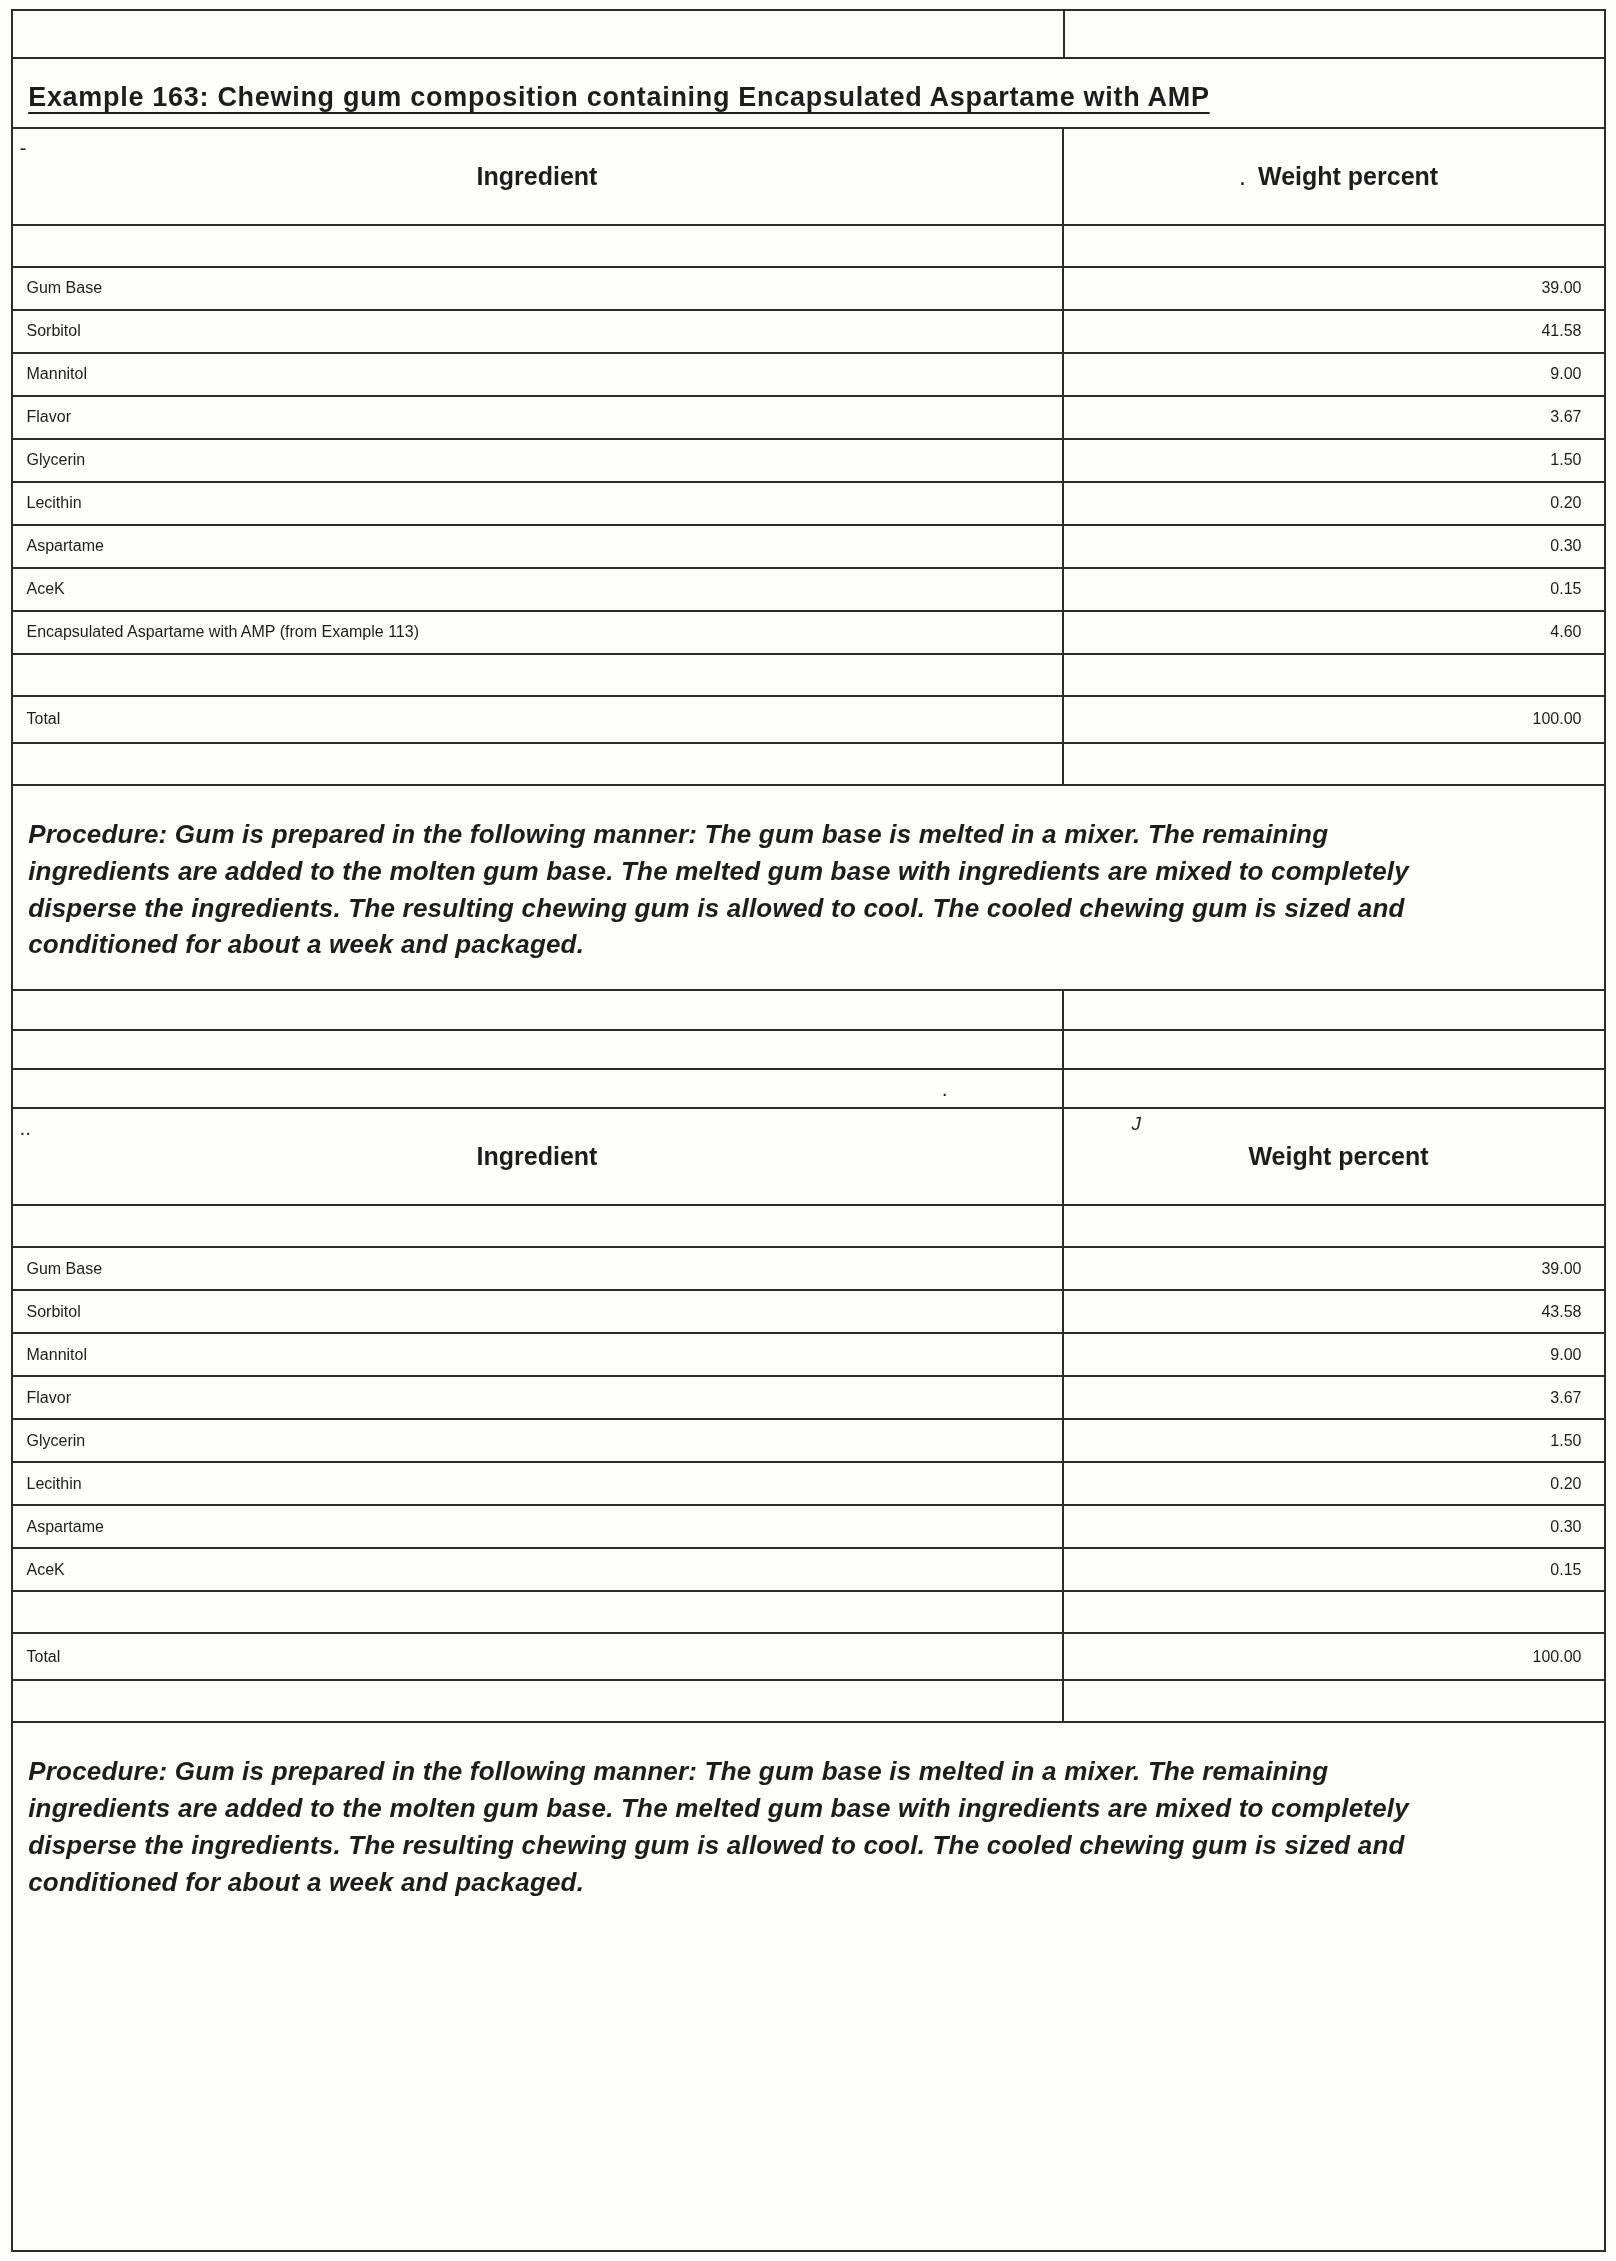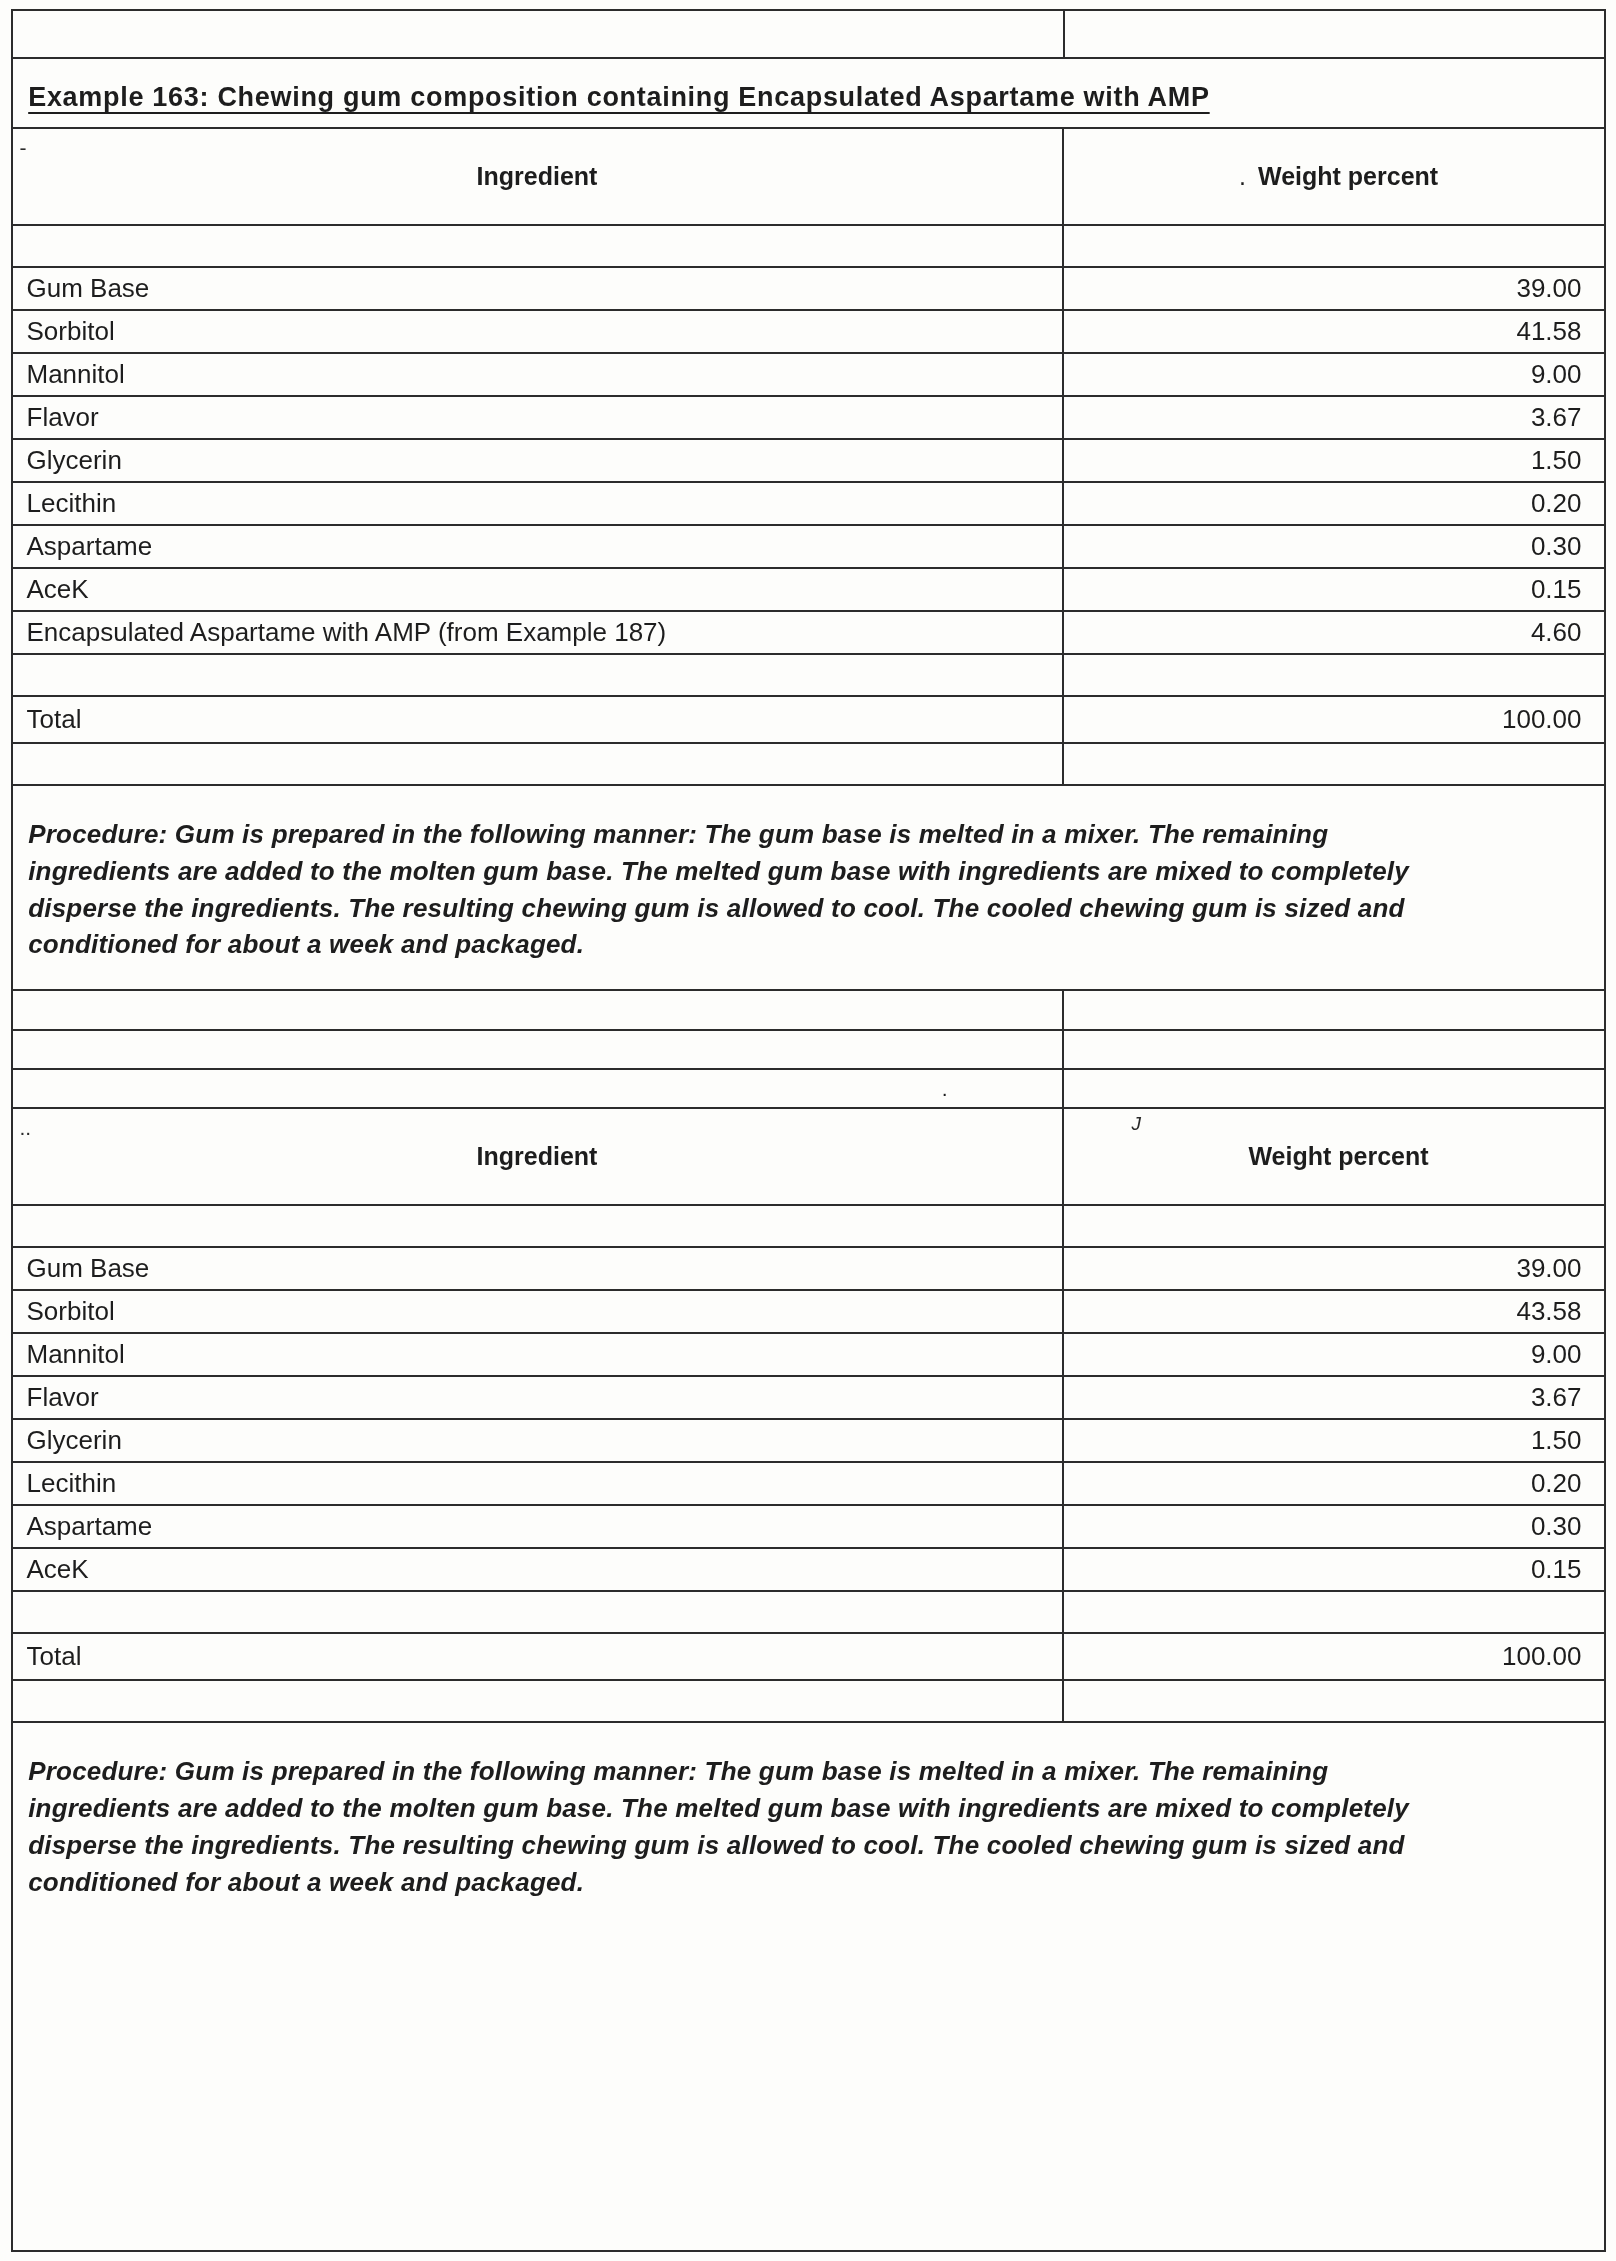--- a/index.html
+++ b/index.html
@@ -51,21 +51,21 @@
     white-space: nowrap;
   }
 
   table.gum {
     width: 100%;
     border-collapse: collapse;
     table-layout: fixed;
   }
   table.gum td {
     border-bottom: 2.6px solid #2c2c2c;
-    font-size: 26px;
+    font-size: 16px;
     padding: 0 14px;
     vertical-align: middle;
     height: 43px;
   }
   table.gum td.c1 {
     border-right: 2.6px solid #2c2c2c;
   }
   table.gum td.c2 {
     text-align: right;
     padding-right: 22px;
@@ -181,21 +181,21 @@
             </tr>
           <tr>
               <td class="c1">Aspartame</td>
               <td class="c2">0.30</td>
             </tr>
           <tr>
               <td class="c1">AceK</td>
               <td class="c2">0.15</td>
             </tr>
           <tr>
-              <td class="c1">Encapsulated Aspartame with AMP (from Example 187)</td>
+              <td class="c1">Encapsulated Aspartame with AMP (from Example 113)</td>
               <td class="c2">4.60</td>
             </tr>
 
           <tr class="empty-row">
               <td class="c1"></td>
               <td class="c2"></td>
             </tr>
           <tr class="total-row">
             <td class="c1">Total</td>
             <td class="c2">100.00</td>

